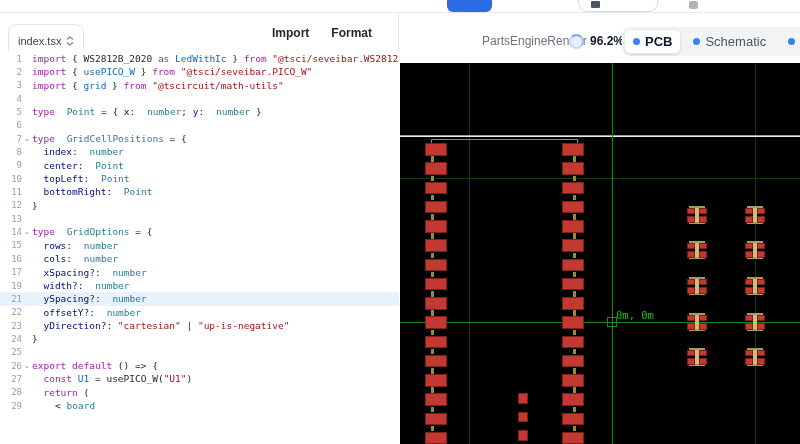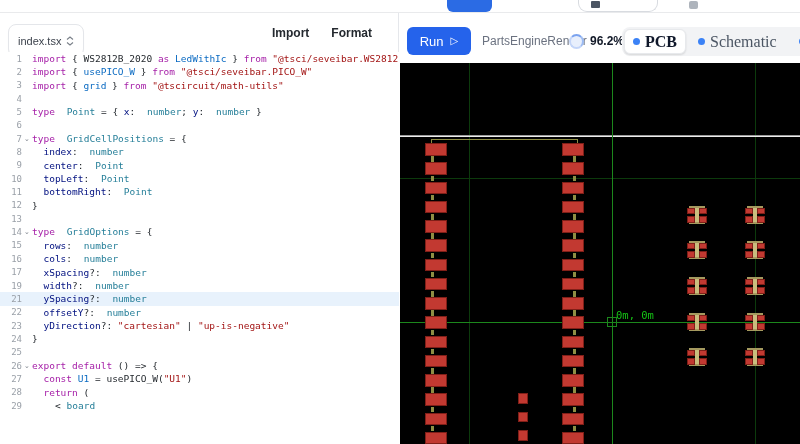--- a/index.html
+++ b/index.html
@@ -39,21 +39,21 @@
   .run-btn .play { font-size:10px; line-height:1; }
   .engine-lbl { position:absolute; left:82px; top:21px; font-size:12px; color:#6b7280; }
   .spinner { position:absolute; left:169px; top:21px; width:15px; height:15px; border-radius:50%;
              background:#e8effc; border:2px solid #c3d5f8; border-top-color:#7ba3ef; border-right-color:#9cbbf3; }
   .progress { position:absolute; left:190px; top:21px; font-size:12px; font-weight:700; color:#111827; }
   .seg { position:absolute; left:222px; top:14px; height:29px; display:flex; align-items:center; padding:2px; gap:2px;
          background:#f2f3f5; border-radius:8px; }
   .seg-item { height:25px; display:flex; align-items:center; gap:5px; padding:0 10px; border-radius:6px; cursor:pointer; }
   .seg-item.active { background:#fff; border:1px solid #e7e9ec; box-shadow:0 1px 2px rgba(0,0,0,.12); padding:0 8px; }
   .seg-dot { width:7px; height:7px; border-radius:50%; background:#3b82f6; flex:0 0 7px; }
-  .seg-lbl { font-size:16px; color:#4b5563; white-space:nowrap;font-family:Liberation Serif, serif; }
+  .seg-lbl { font-size:13px; color:#4b5563; white-space:nowrap; }
   .seg-item.active .seg-lbl { color:#0f172a; font-weight:700; }
 
   
   .pcb-canvas { position:absolute; left:400px; top:63px; width:400px; height:381px; background:#000; overflow:hidden; }
   .pcb-canvas div { position:absolute; }
   .origin-label { font-family:"DejaVu Sans Mono", monospace; font-size:10.5px; }
 </style>
 </head>
 <body>
 
@@ -216,24 +216,20 @@
         </div>
         <div class="cl">
           <span class="ln">29</span>
           <span class="fold"></span>
           <span class="ct"><span class="tk-pun">    &lt;</span><span class="tk-typ">board</span></span>
         </div>
       </div>
   </div>
 
   <div class="viewer-header">
-    <button class="run-btn">
-      <span>Run</span>
-      <span class="play">▷</span>
-    </button>
     <span class="engine-lbl">PartsEngineRender</span>
     <span class="spinner"></span>
     <span class="progress">96.2%</span>
     <div class="seg">
       <div class="seg-item active">
         <span class="seg-dot"></span>
         <span class="seg-lbl">PCB</span>
       </div>
       <div class="seg-item">
         <span class="seg-dot"></span>

